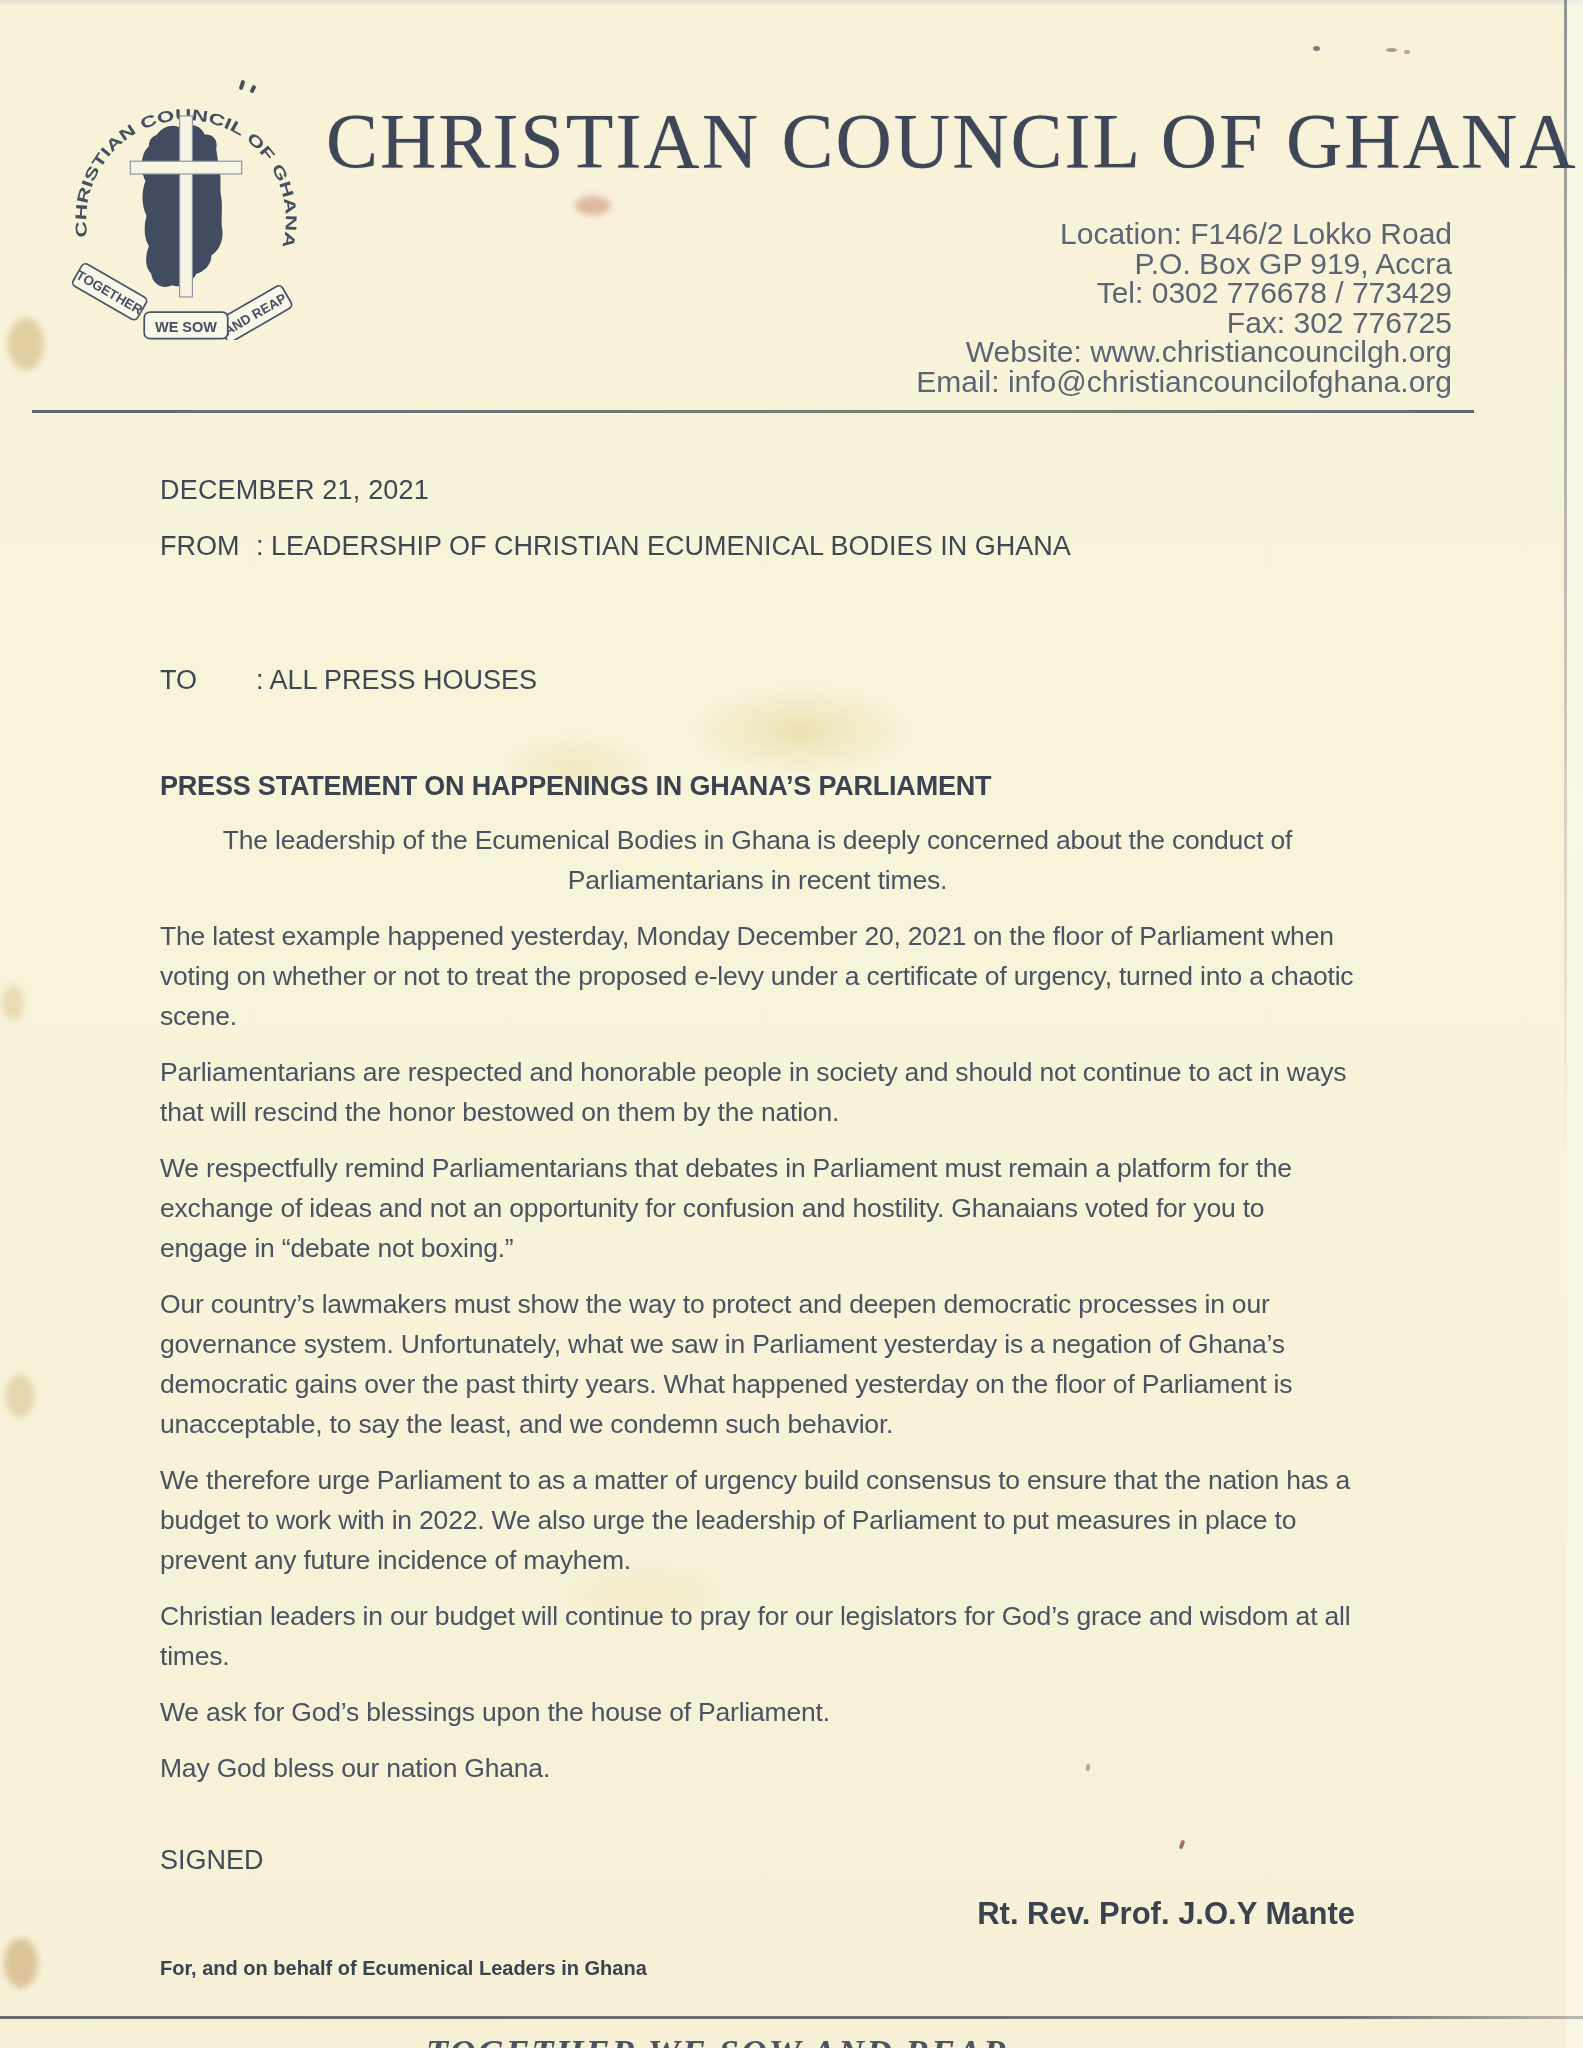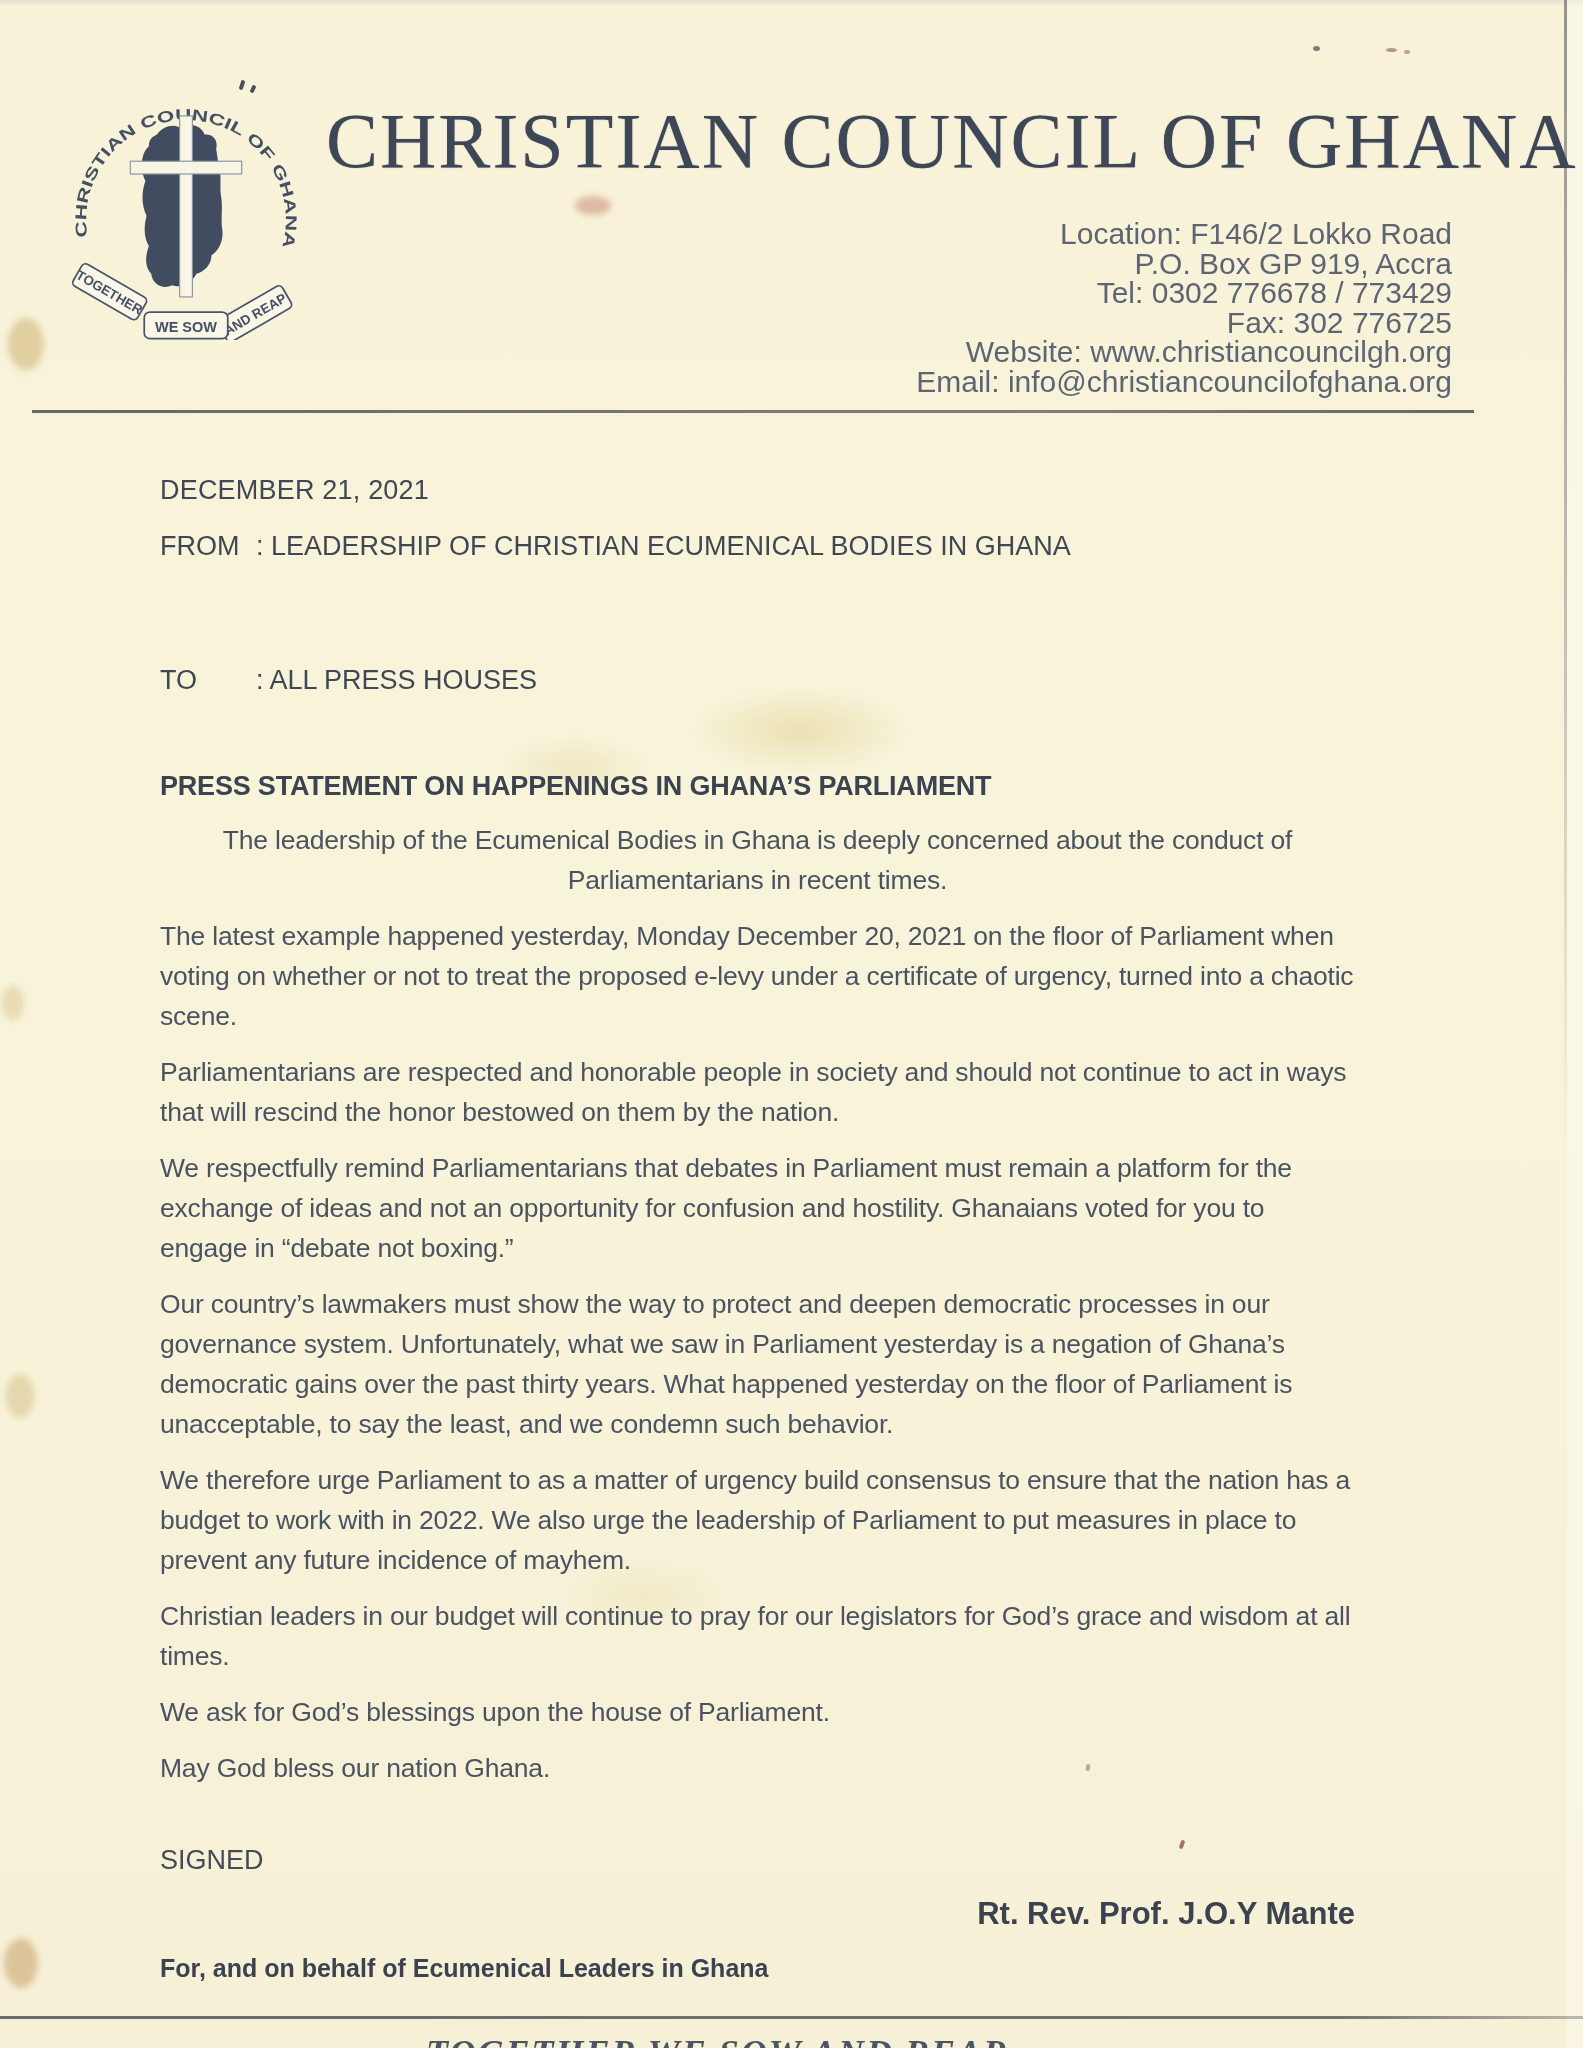--- a/index.html
+++ b/index.html
@@ -68,21 +68,21 @@
   .addr-row.to{margin-top:94px;}
   .addr-row.from{margin-top:16px;}
   .addr-label{width:96px;flex:0 0 96px;}
   .statement-title{margin-top:66px;font-size:27px;line-height:40px;font-weight:bold;
     color:#3b4250;letter-spacing:-.2px;}
   .body-text p{margin:0 0 16px 0;font-size:26.5px;line-height:40px;
     letter-spacing:-.2px;color:#4b5261;}
   .body-text p:first-child{margin-top:14px;text-align:center;}
   .sig-signed{margin-top:52px;font-size:27px;line-height:40px;color:#434a58;}
   .sig-name{margin-top:14px;font-size:31px;line-height:40px;font-weight:bold;color:#3b4250;text-align:right;}
-  .sig-behalf{margin-top:14px;font-size:25px;line-height:40px;font-weight:bold;color:#3b4250;}
+  .sig-behalf{margin-top:14px;font-size:20px;line-height:40px;font-weight:bold;color:#3b4250;}
 
   
   .rule-bottom{position:absolute;left:0;top:2016px;width:1583px;height:3px;
     background:linear-gradient(90deg,rgba(70,74,82,.8) 0%,rgba(70,74,82,.75) 85%,rgba(70,74,82,.35) 100%);}
   .motto{
     position:absolute;left:0;right:150px;top:2032px;text-align:center;
     font-family:"Liberation Serif","DejaVu Serif",serif;
     font-style:italic;font-weight:bold;font-size:36px;letter-spacing:2px;
     color:#4c5563;
   }

